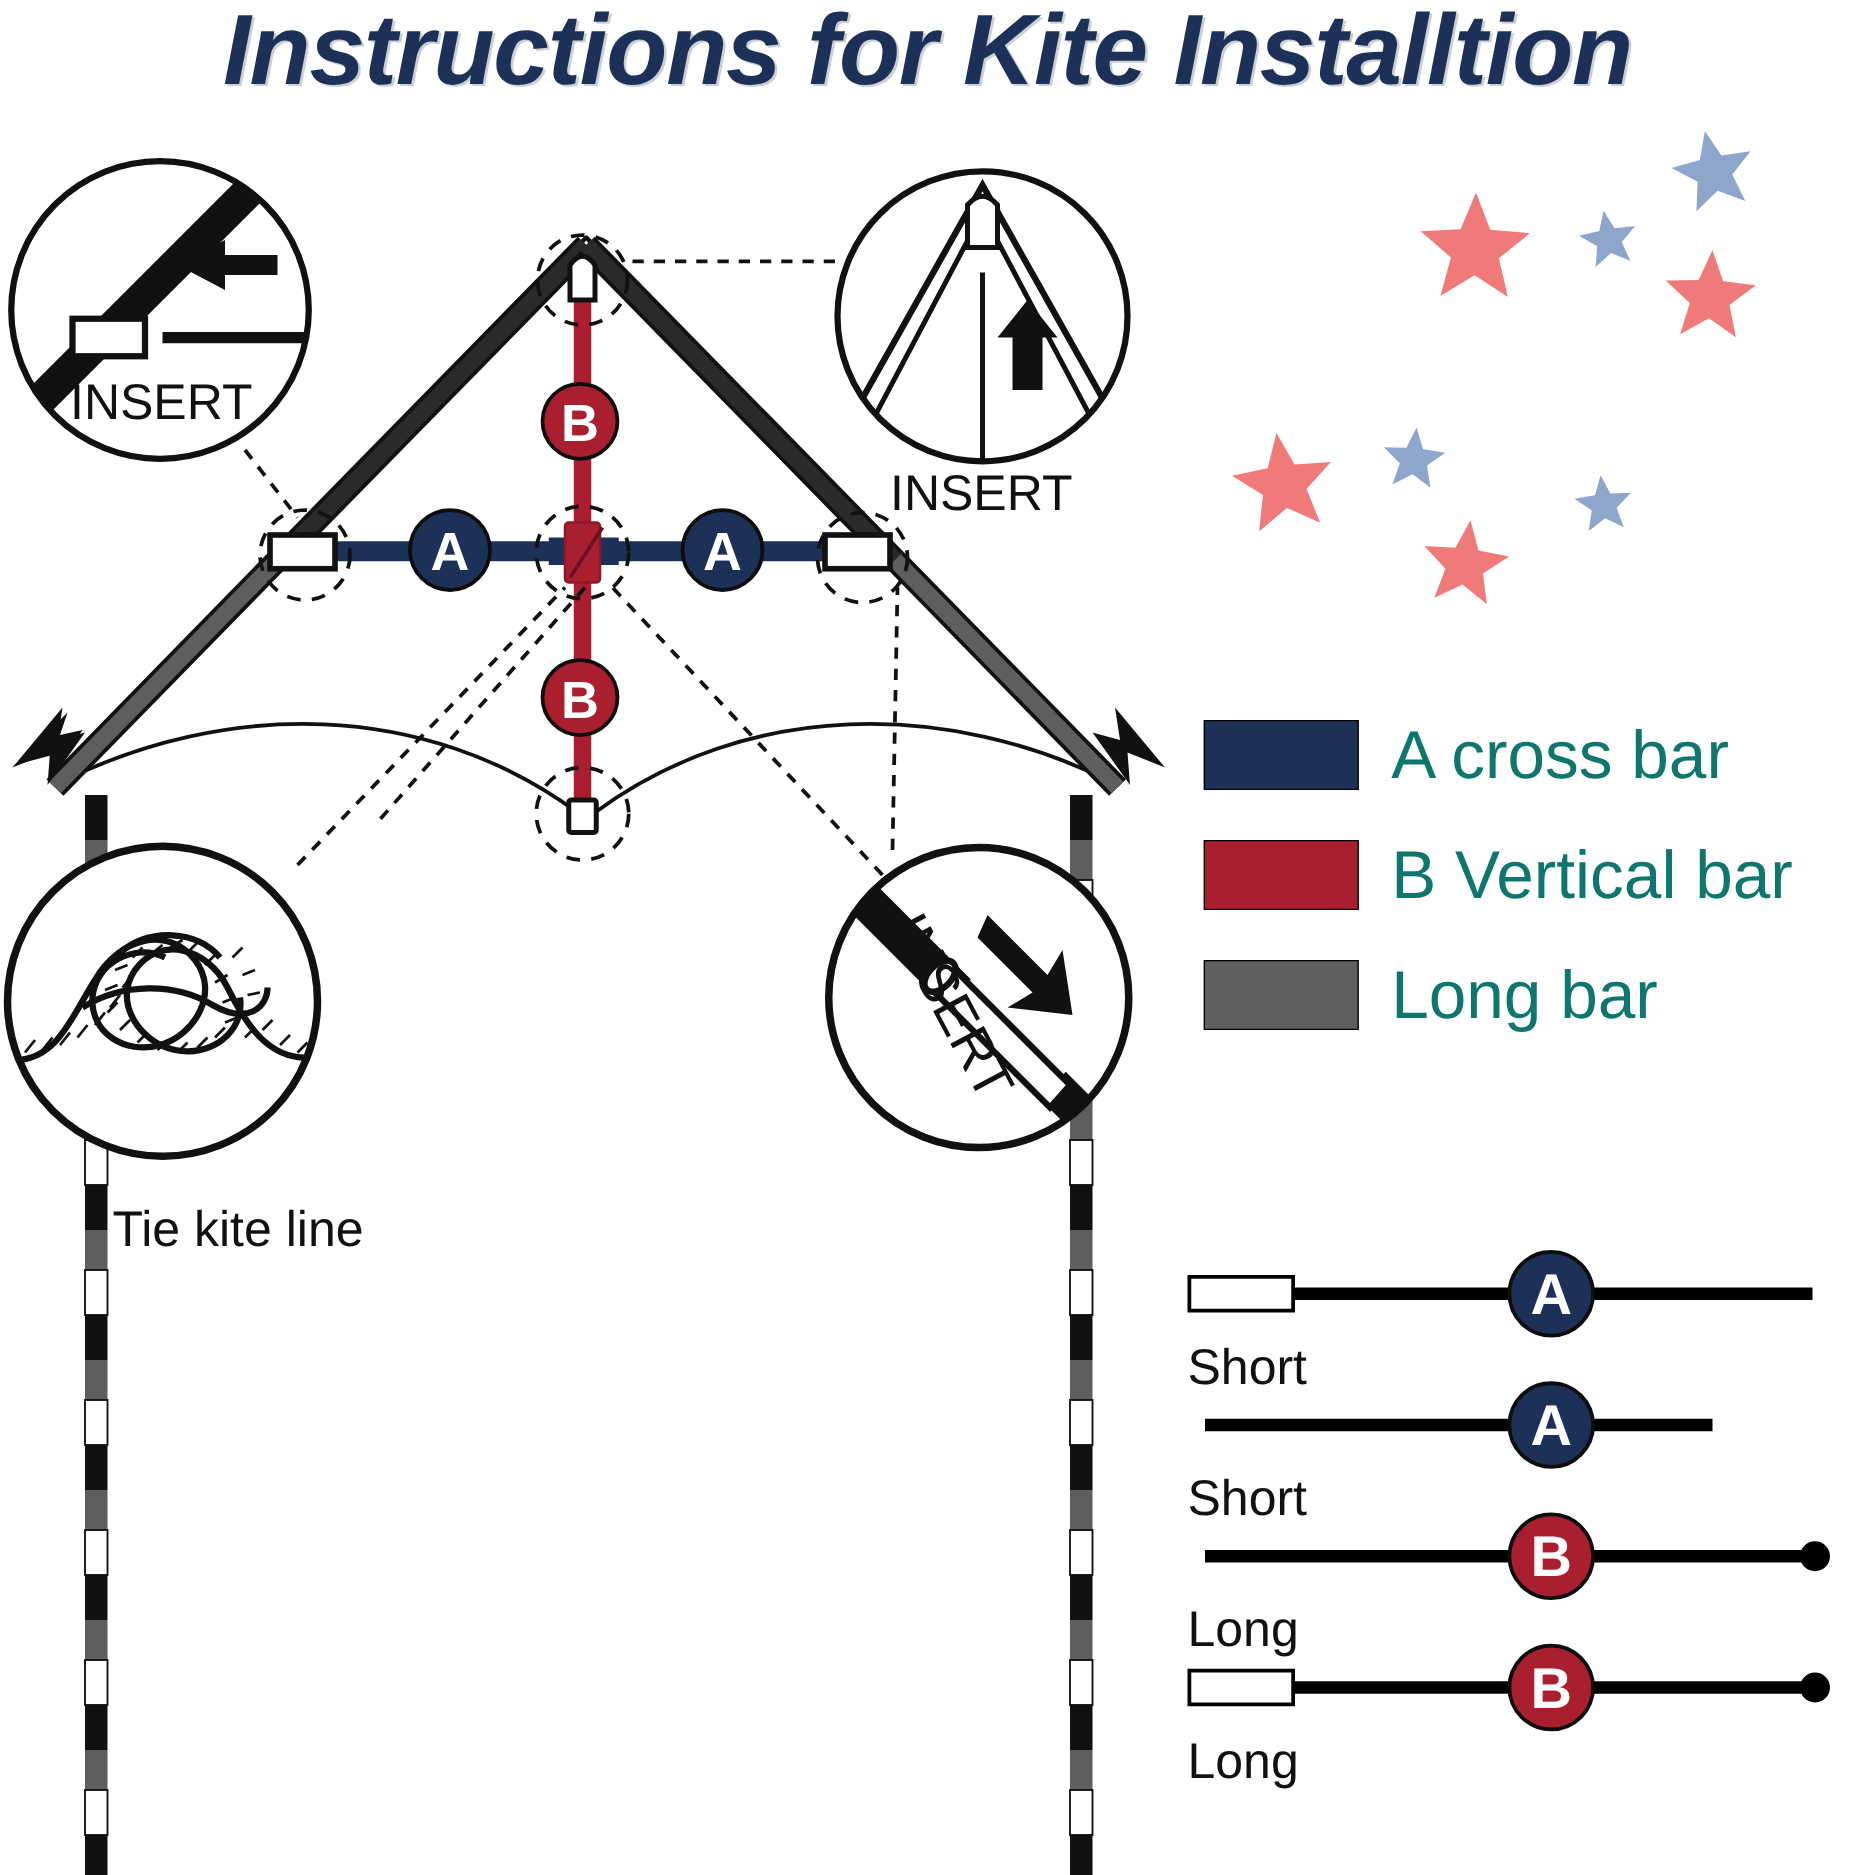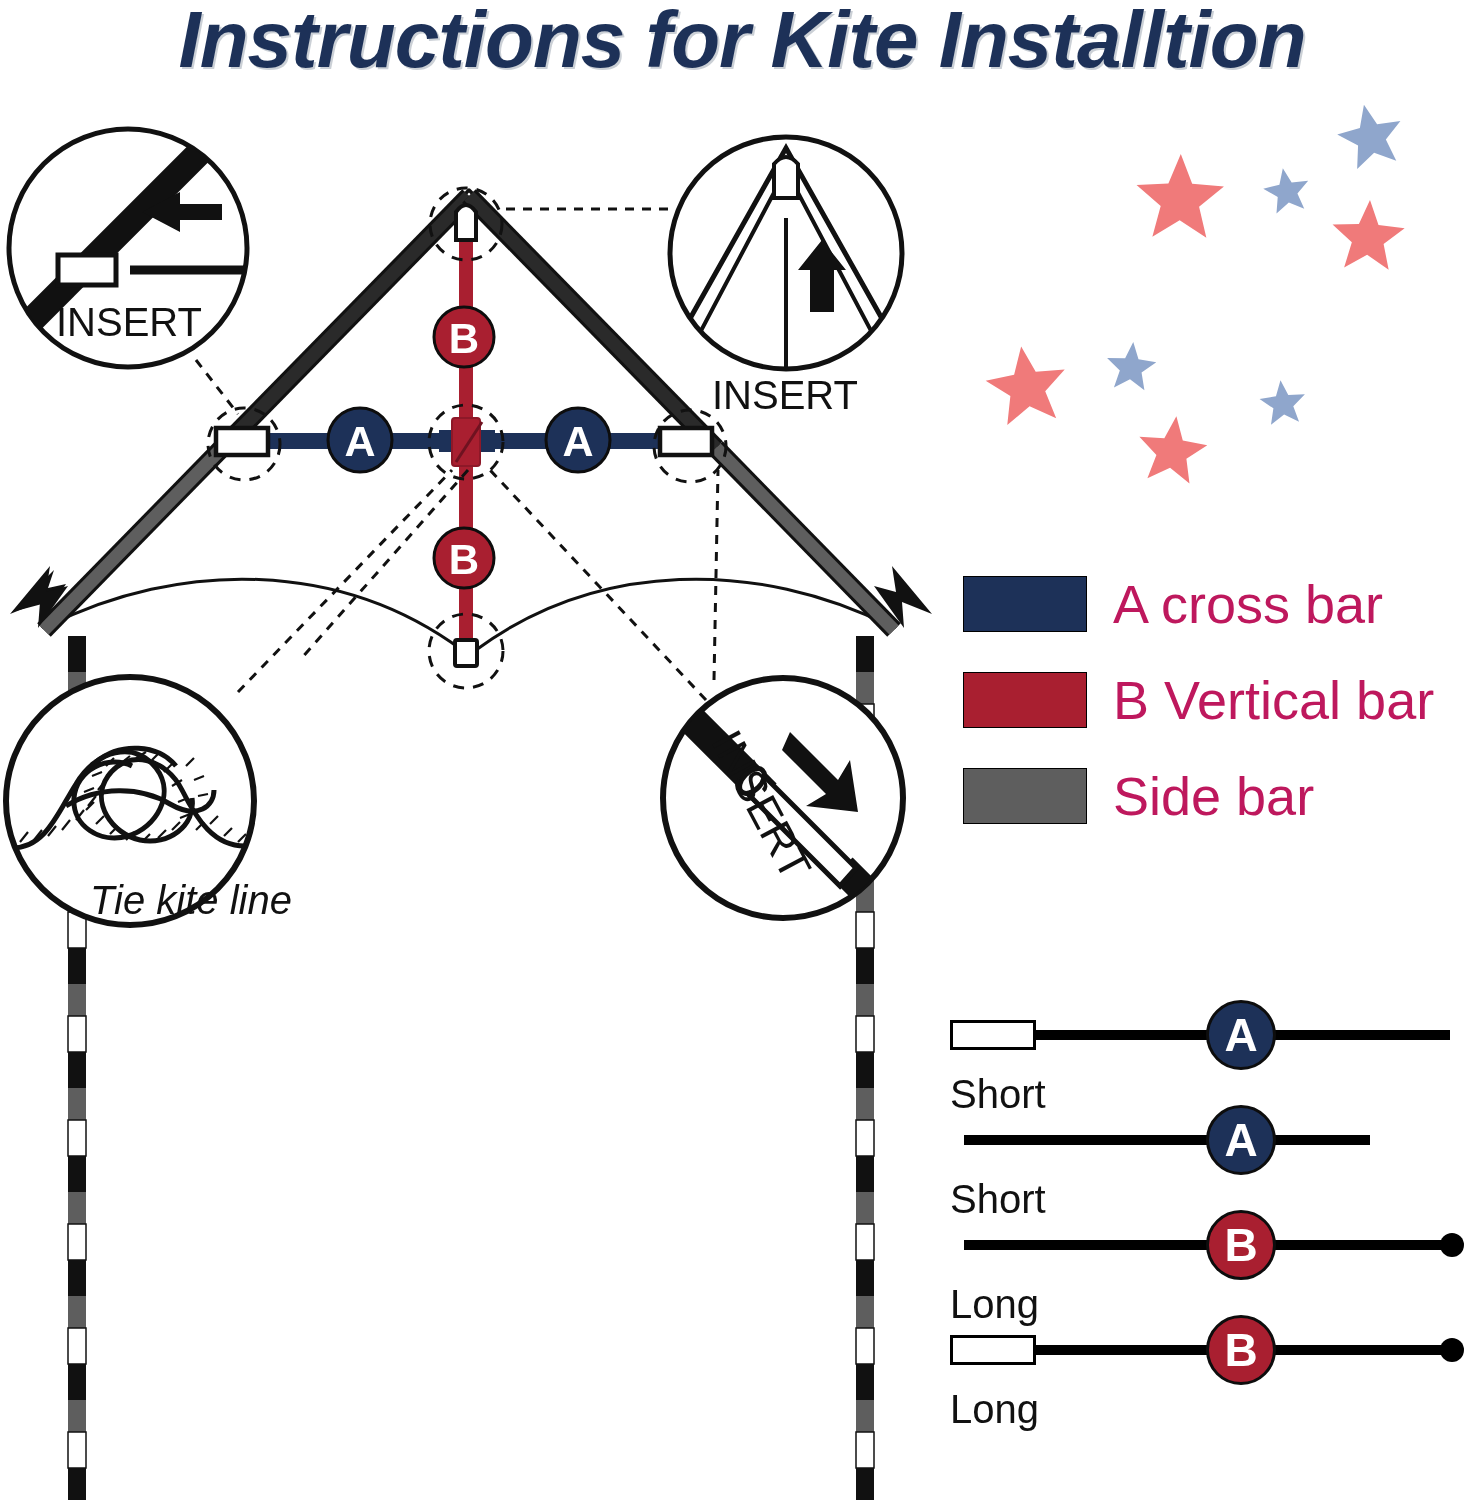--- a/index.html
+++ b/index.html
@@ -29,21 +29,21 @@
   .legend{position:absolute;left:963px;top:556px;width:520px;}
   .legend-row{display:flex;align-items:center;height:96px;}
   .legend-swatch{
     width:124px;height:56px;flex:0 0 124px;
     border:1px solid #000;box-sizing:border-box;
   }
   .legend-label{
     margin-left:26px;
     font-size:54px;
     line-height:1;
-    color:#be185d;
+    color:#0f766e;
     white-space:nowrap;
   }
 
   
   .parts{position:absolute;left:950px;top:1000px;width:534px;}
   .part{position:relative;height:105px;}
   .part-rod{
     position:absolute;left:0;top:30px;height:10px;background:#000;
   }
   .part-ferrule{
@@ -64,21 +64,21 @@
   .badge-b{background:#a91f30;}
   .part-label{
     position:absolute;left:0;top:72px;
     font-size:40px;color:#111;
   }
 
   
   .callout-text{position:absolute;font-size:40px;color:#111;white-space:nowrap;}
   #insert-tl{left:56px;top:300px;}
   #insert-tr{left:712px;top:373px;}
-  #tie-label{left:90px;top:878px;font-style:italic;}
+  #tie-label{left:90px;top:962px;}
 
   svg{display:block;}
   .abs{position:absolute;left:0;top:0;}
 </style>
 </head>
 <body>
 
 <div id="root">
 
   <div class="title">Instructions for Kite Installtion</div>
@@ -357,21 +357,21 @@
     <div class="legend-row">
       <div class="legend-swatch" style="background: rgb(29, 49, 88);"></div>
       <div class="legend-label">A cross bar</div>
     </div>
     <div class="legend-row">
       <div class="legend-swatch" style="background: rgb(169, 31, 48);"></div>
       <div class="legend-label">B Vertical bar</div>
     </div>
     <div class="legend-row">
       <div class="legend-swatch" style="background: rgb(94, 94, 94);"></div>
-      <div class="legend-label">Side bar</div>
+      <div class="legend-label">Long bar</div>
     </div>
   </div>
 
   <div class="parts" id="parts-list">
       <div class="part">
         <div class="part-rod" style="left: 86px; width: 414px;"></div>
         <div class="part-ferrule"></div>
         <div class="part-badge badge-a" style="left: 256px; background: rgb(29, 49, 88);">A</div>
         <div class="part-label">Short</div>
       </div>

